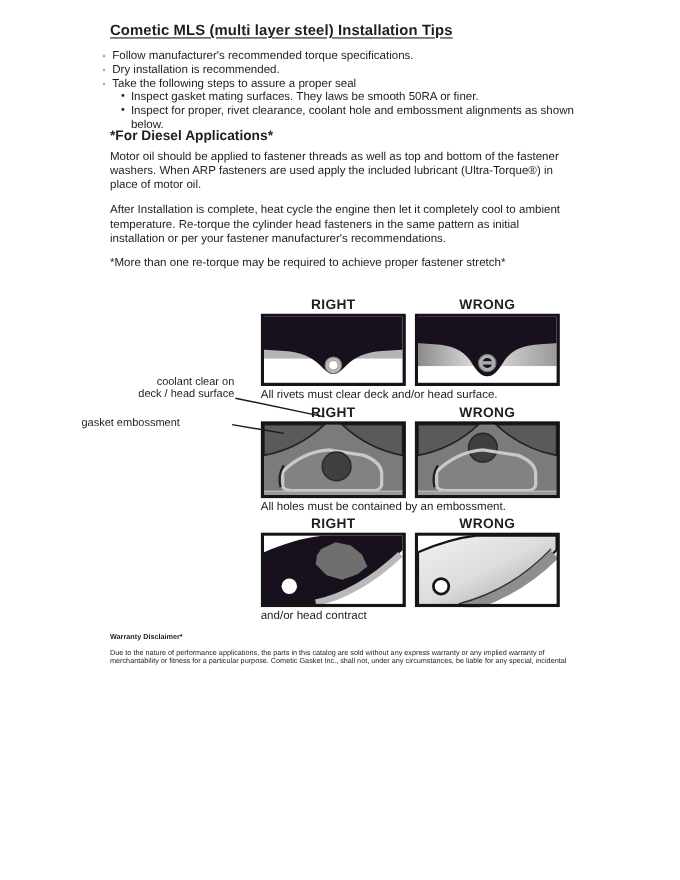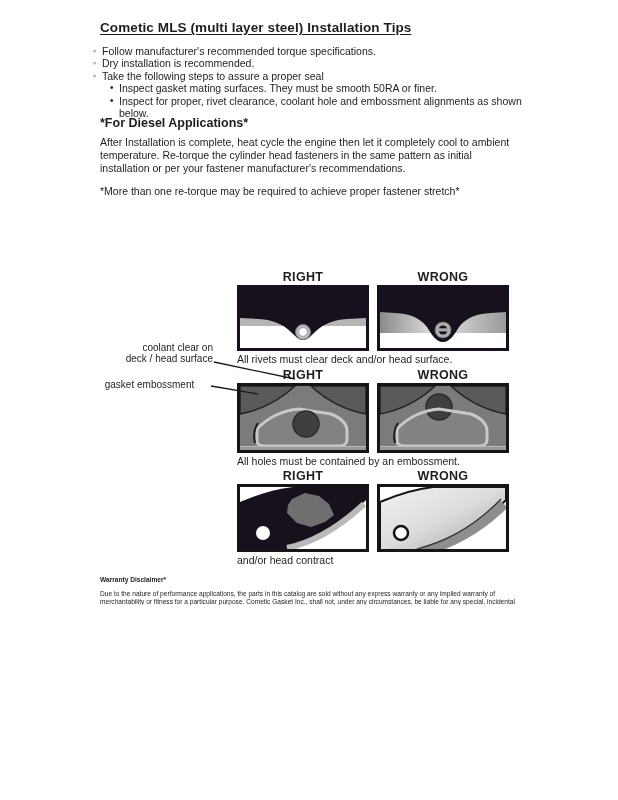--- a/index.html
+++ b/index.html
@@ -21,21 +21,21 @@
   .diesel h2{margin:0 0 6px 0;font-size:12.5px;font-weight:bold;}
   .diesel p{margin:0 0 9px 0;font-size:10.5px;line-height:13.2px;}
   .pair{position:absolute;left:237px;width:272px;margin-top:39px;}
   .pair-headers{display:flex;gap:8px;margin-bottom:1px;}
   .pair-headers span{width:132px;text-align:center;font-size:12.5px;font-weight:700;letter-spacing:0.3px;}
   .pair-boxes{display:flex;gap:8px;}
   .pair-boxes svg{display:block;}
   .caption{margin-top:3px;font-size:10.5px;line-height:11.5px;}
   .lbl-coolant{position:absolute;left:100px;top:342px;width:113px;text-align:right;font-size:10px;line-height:11px;}
   .lbl-coolant span{display:block;}
-  .lbl-emboss{position:absolute;left:88px;top:379px;width:123px;text-align:center;font-size:10px;line-height:11px;}
+  .lbl-emboss{position:absolute;left:74px;top:379px;width:123px;text-align:left;font-size:10px;line-height:11px;}
   .leader-svg{position:absolute;left:100px;top:341px;pointer-events:none;z-index:5;}
   .legal{position:absolute;left:100px;top:576px;width:419px;font-size:6.6px;line-height:1.18;}
   .legal h3{margin:0 0 6px 0;font-size:6.6px;font-weight:bold;}
   .legal p{margin:0 0 6px 0;}
   .legal p.tight{margin:0;}
   .page-code{position:absolute;left:383px;top:761px;font-size:13px;letter-spacing:0.4px;color:#231f20;}
 </style>
 </head>
 <body>
 
@@ -51,30 +51,31 @@
     <div class="tip-row">
       <span class="glyph">◦</span>
       <span>Dry installation is recommended.</span>
     </div>
     <div class="tip-row">
       <span class="glyph">◦</span>
       <span>Take the following steps to assure a proper seal</span>
     </div>
     <div class="tip-row sub">
       <span class="glyph">•</span>
-      <span>Inspect gasket mating surfaces.  They must be smooth 50RA or finer.</span>
+      <span>Inspect gasket mating surfaces.  They laws be smooth 50RA or finer.</span>
     </div>
     <div class="tip-row sub">
       <span class="glyph">•</span>
       <span>Inspect for proper, rivet clearance, coolant hole and embossment alignments as shown below.</span>
     </div>
   </div>
 
   <div class="diesel">
     <h2>*For Diesel Applications*</h2>
+    <p>Motor oil should be applied to fastener threads as well as top and bottom of the fastener washers. When ARP fasteners are used apply the included lubricant (Ultra-Torque®) in place of motor oil.</p>
     <p>After Installation is complete, heat cycle the engine then let it completely cool to ambient temperature. Re-torque the cylinder head fasteners in the same pattern as initial installation or per your fastener manufacturer's recommendations.</p>
     <p>*More than one re-torque may be required to achieve proper fastener stretch*</p>
   </div>
 
   <div class="pair" style="top:231px;">
     <div class="pair-headers">
       <span>RIGHT</span>
       <span>WRONG</span>
     </div>
     <div class="pair-boxes">

